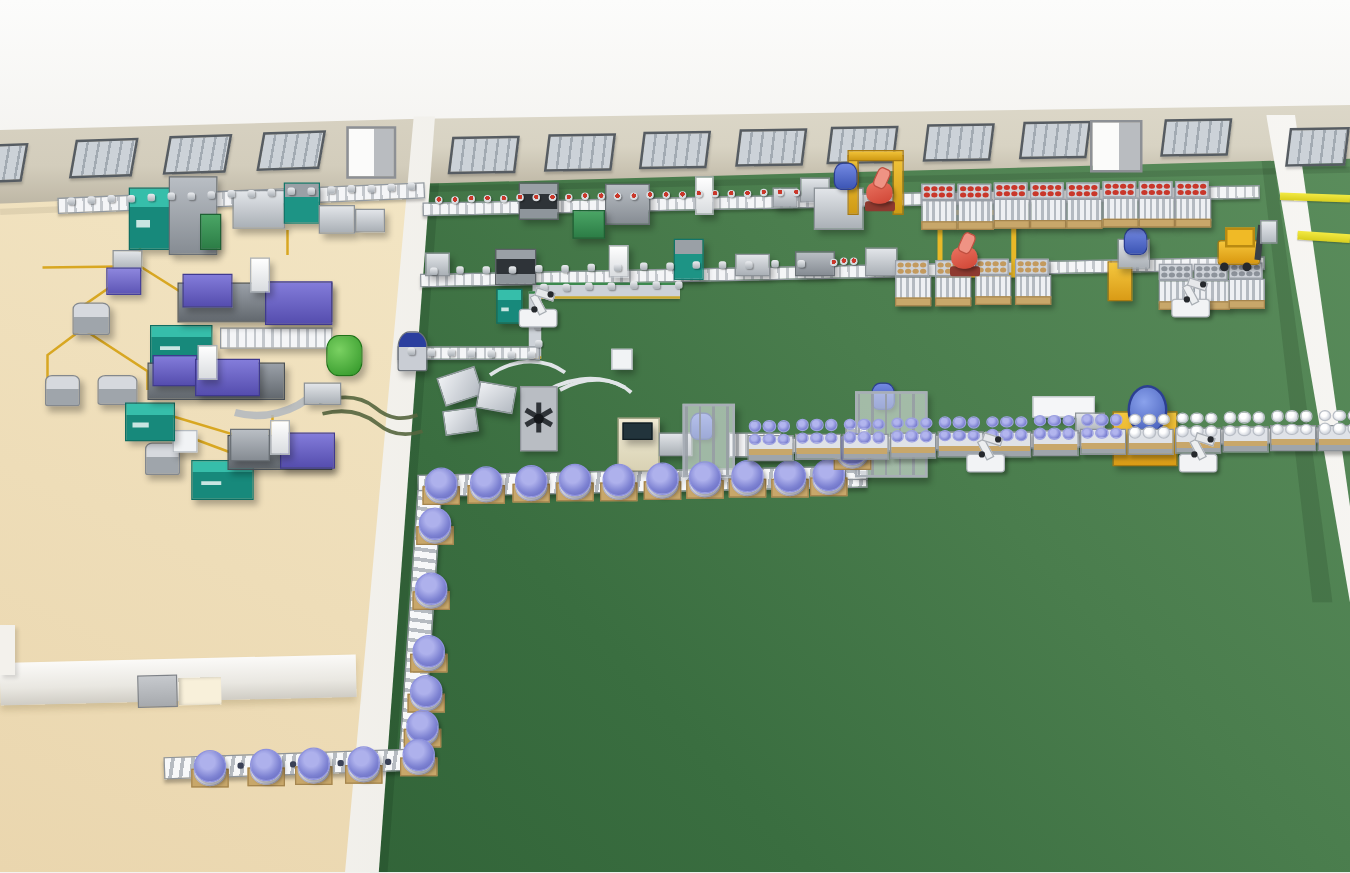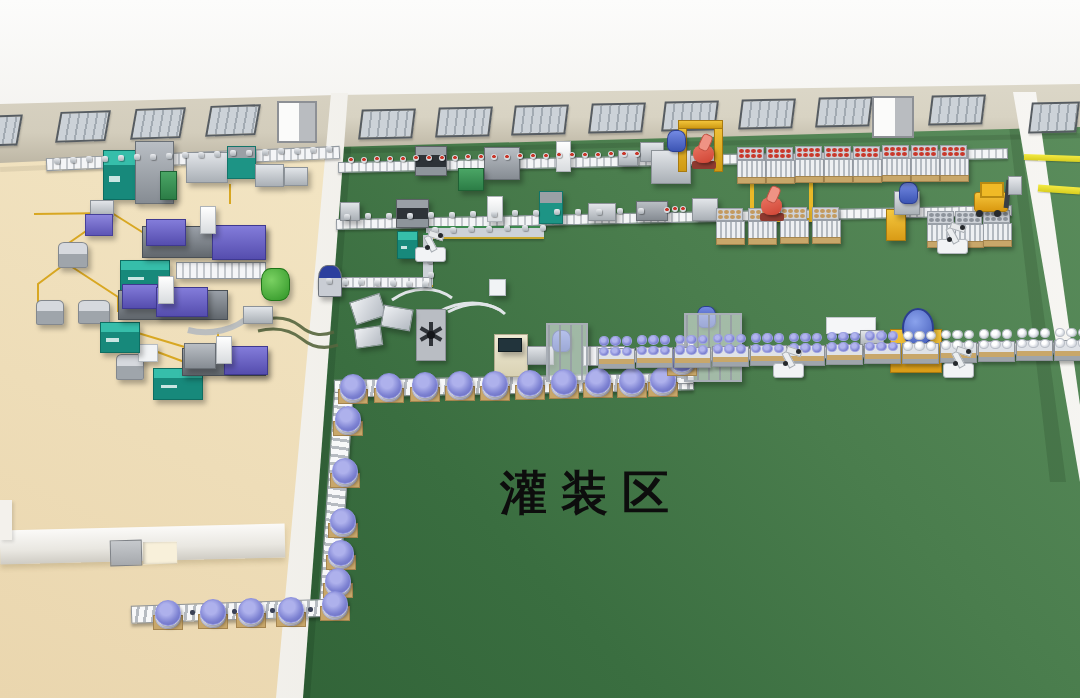--- a/index.html
+++ b/index.html
@@ -869,14 +869,13 @@
       <b></b>
     </div>
     <div class="abs forklift" style="left: 972px; top: 174px;">
       <span class="body"></span>
       <span class="roof"></span>
       <span class="mast"></span>
       <span class="load"></span>
       <span class="w1"></span>
       <span class="w2"></span>
     </div>
-    <div class="abs area-label">灌装区</div>
 </div>
 
 </body></html>

